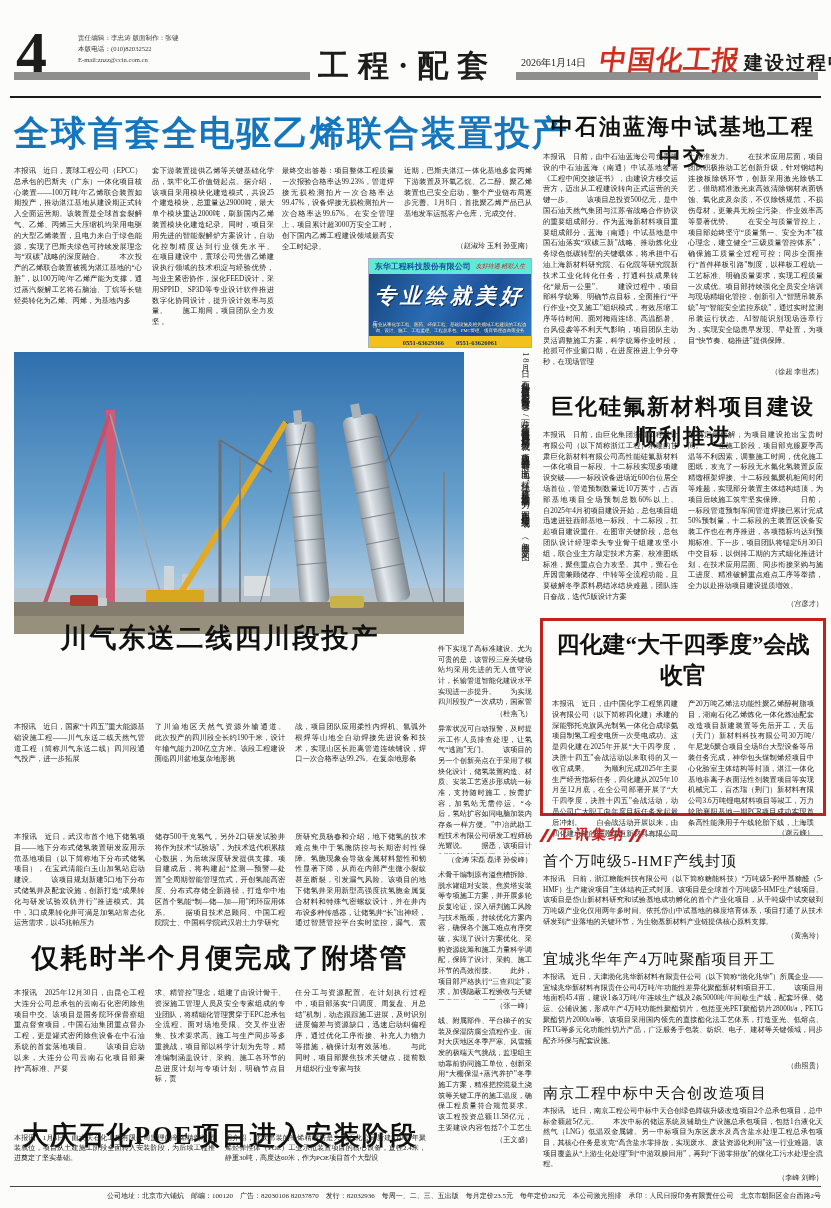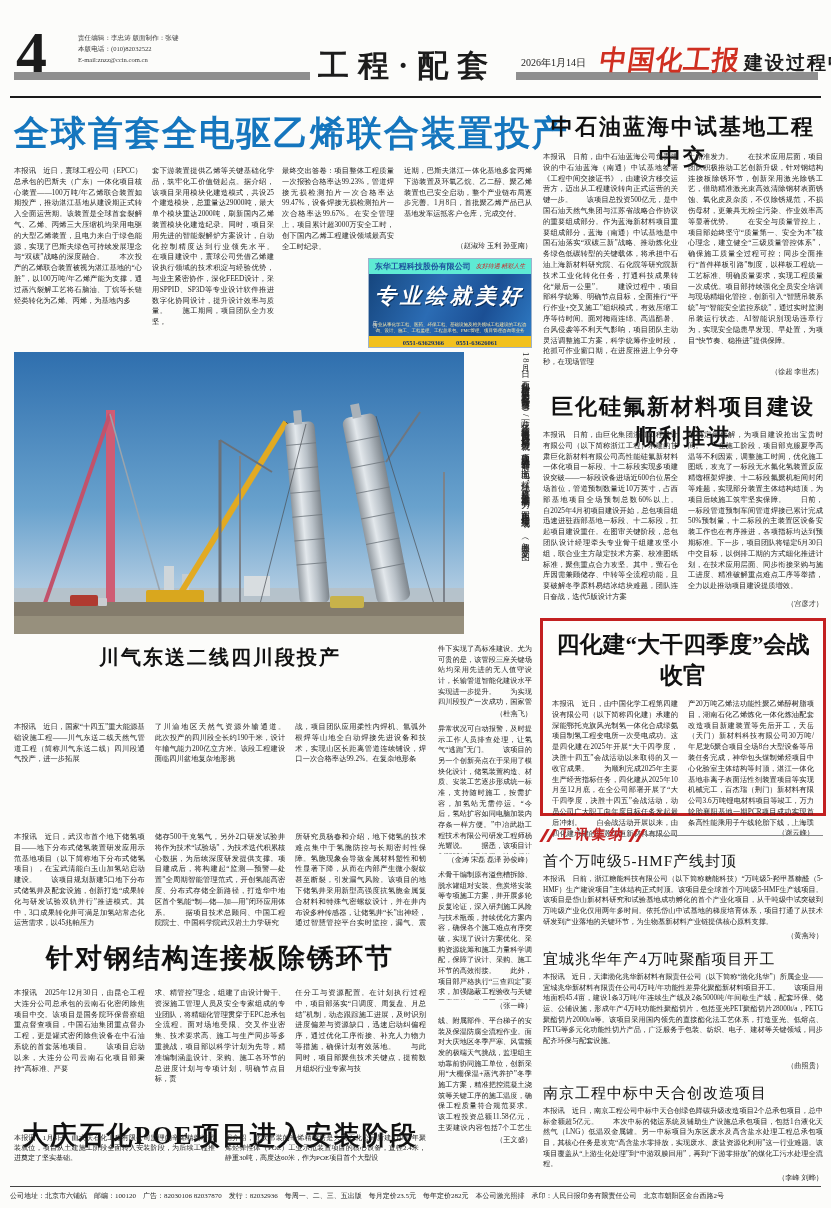--- a/index.html
+++ b/index.html
@@ -38,21 +38,21 @@
   .vcaption{ writing-mode:vertical-rl; font-size:8.6px; line-height:1.55; letter-spacing:1px; color:#222; text-align:justify; }
   .vcredit{ margin-top:8px; }
   
   .r-hl{ font-size:22px; }
   .redbox{ border:3px solid #c32020; background:#fffdfb; }
   .briefs-label{ display:flex; align-items:center; gap:4px; }
   .slash{ display:inline-block; width:2.5px; height:13px; background:#c32020; transform:skewX(-30deg); }
   .briefs-label .txt{ color:#c32020; font-weight:bold; font-size:14px; letter-spacing:3px; transform:skewX(-6deg); padding:0 2px; white-space:nowrap; }
   .briefs-line{ flex:1; height:1px; background:#8a8a8a; }
   .b-hl{ font-size:15px; font-weight:normal; letter-spacing:1px; color:#111; }
-  .footer-line{ font-size:7px; color:#222; text-align:left; white-space:nowrap; }
+  .footer-line{ font-size:7px; color:#222; text-align:right; white-space:nowrap; }
   .colflex{ display:flex; gap:10px; }
   .colflex > div{ flex:1; }
 </style>
 </head>
 <body>
 
 <div class="page">
 
   <div class="abs" style="left:16px; top:22px;">
     <span class="pagenum">4</span>
@@ -170,34 +170,34 @@
       <rect x="56" y="243" width="28" height="11" rx="2" fill="#b03a30"></rect>
       <rect x="84" y="246" width="9" height="8" rx="1" fill="#c9cdd1"></rect>
       <rect x="316" y="244" width="34" height="12" rx="2" fill="#c8b24a"></rect>
     </svg>
   </div>
   <div class="abs vcaption" style="left:470px; top:352px; width:62px; height:282px;">
     <span>1月8日，石化四建华南分公司承担的茂名石化升级改造项目300万吨/年乙烯装置关键设备脱丙烷塔顺利吊装就位，为项目团队确立的春节前“出地面、打地坪”攻坚目标迈入冲刺提供动力。图为脱丙烷塔吊装现场。</span>
     <span class="vcredit">（曲照贵 文/图）</span>
   </div>
 
-  <div class="abs hl" style="left:14px; top:644px; width:412px; font-size:20px;">川气东送二线四川段投产</div>
+  <div class="abs hl" style="left:14px; top:620px; width:412px; font-size:27px;">川气东送二线四川段投产</div>
   <div class="abs colflex" style="left:14px; top:722px; width:412px; height:76px;">
     <div class="jtext fs73" style="height:76px;">本报讯　近日，国家“十四五”重大能源基础设施工程——川气东送二线天然气管道工程（简称川气东送二线）四川段通气投产，进一步拓展</div>
     <div class="jtext fs73" style="height:76px;">了川渝地区天然气资源外输通道。　　此次投产的四川段全长约190千米，设计年输气能力200亿立方米。该段工程建设面临四川盆地复杂地形挑</div>
     <div class="jtext fs73" style="height:76px;">战，项目团队应用柔性内焊机、氩弧外根焊等山地全自动焊接先进设备和技术，实现山区长距离管道连续铺设，焊口一次合格率达99.2%。在复杂地形条</div>
   </div>
 
   <div class="abs colflex" style="left:14px; top:832px; width:412px; height:98px;">
     <div class="jtext fs73" style="height:98px;">本报讯　近日，武汉市首个地下储氢项目——地下分布式储氢装置研发应用示范基地项目（以下简称地下分布式储氢项目），在宝武清能白玉山加氢站启动建设。　　该项目规划新建5口地下分布式储氢井及配套设施，创新打造“成果转化与研发试验双轨并行”推进模式。其中，3口成果转化井可满足加氢站常态化运营需求，以45兆帕压力</div>
     <div class="jtext fs73" style="height:98px;">储存500千克氢气，另外2口研发试验井将作为技术“试验场”，为技术迭代积累核心数据，为后续深度研发提供支撑。项目建成后，将构建起“监测—预警—处置”全周期智能管理范式，开创氢能高密度、分布式存储全新路径，打造华中地区首个氢能“制—储—加—用”闭环应用体系。　　据项目技术总顾问、中国工程院院士、中国科学院武汉岩土力学研究</div>
     <div class="jtext fs73" style="height:98px;">所研究员杨春和介绍，地下储氢的技术难点集中于氢脆防控与长期密封性保障。氢脆现象会导致金属材料塑性和韧性显著下降，从而在内部产生微小裂纹甚至断裂，引发漏气风险。该项目的地下储氢井采用新型高强度抗氢脆金属复合材料和特殊气密螺纹设计，并在井内布设多种传感器，让储氢井“长”出神经，通过智慧管控平台实时监控，漏气、震动等</div>
   </div>
 
-  <div class="abs hl" style="left:14px; top:940px; width:412px; font-size:27px;">针对钢结构连接板除锈环节</div>
+  <div class="abs hl" style="left:14px; top:940px; width:412px; font-size:27px;">仅耗时半个月便完成了附塔管</div>
   <div class="abs colflex" style="left:14px; top:988px; width:412px; height:96px;">
     <div class="jtext fs73" style="height:96px;">本报讯　2025年12月30日，由昆仑工程大连分公司总承包的云南石化密闭除焦项目中交。该项目是国务院环保督察组重点督查项目，中国石油集团重点督办工程，更是罐式密闭除焦设备在中石油系统的首套落地项目。　　该项目启动以来，大连分公司云南石化项目部秉持“高标准、严要</div>
     <div class="jtext fs73" style="height:96px;">求、精管控”理念，组建了由设计骨干、资深施工管理人员及安全专家组成的专业团队，将精细化管理贯穿于EPC总承包全流程。面对场地受限、交叉作业密集、技术要求高、施工与生产同步等多重挑战，项目部以科学计划为先导，精准编制涵盖设计、采购、施工各环节的总进度计划与专项计划，明确节点目标，责</div>
     <div class="jtext fs73" style="height:96px;">任分工与资源配置。在计划执行过程中，项目部落实“日调度、周复盘、月总结”机制，动态跟踪施工进展，及时识别进度偏差与资源缺口，迅速启动纠偏程序，通过优化工序衔接、补充人力物力等措施，确保计划有效落地。　　与此同时，项目部聚焦技术关键点，提前数月组织行业专家与技</div>
   </div>
 
   <div class="abs hl" style="left:14px; top:1118px; width:412px; font-size:26px;">大庆石化POE项目进入安装阶段</div>
   <div class="abs colflex" style="left:14px; top:1134px; width:412px; height:48px;">
     <div class="jtext fs70" style="height:48px; line-height:1.42;">本报讯　1月5日，由大庆石化工程有限公司监理的辛烯精馏塔吊装就位，项目从土建施工阶段全面转入安装阶段，为后续工程推进奠定了坚实基础。</div>
     <div class="jtext fs70" style="height:48px; line-height:1.42;">据介绍，此次吊装的辛烯精馏塔是大庆石化公司新建3万吨/年聚烯烃弹性体（POE）工业示范装置项目的核心设备，直径2.4米，静重30吨，高度达60米，作为POE项目首个大型设</div>

